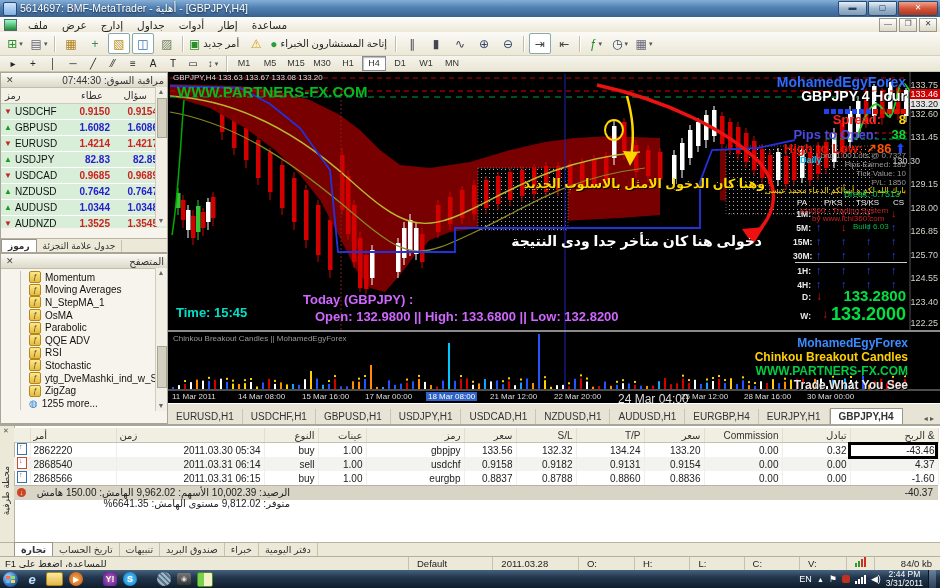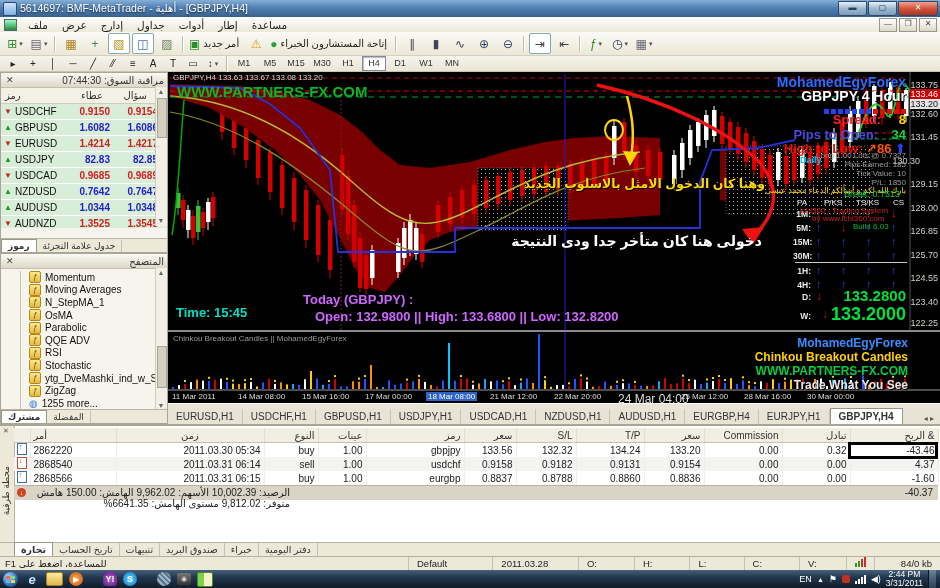--- a/index.html
+++ b/index.html
@@ -344,24 +344,20 @@
         <div class="navitem">
           <span style="color: rgb(42, 127, 208); font-size: 10px;">◍</span>
           <span>1255 more...</span>
         </div>
       </div>
     <div class="sbar" style="right:0;top:14px;height:143px;">
       <div class="sarrow" style="top:0;">▲</div>
       <div class="sthumb" style="top:78px;height:40px;"></div>
       <div class="sarrow" style="bottom:0;">▼</div>
     </div>
-    <div class="ptabs" id="navtabs">
-        <div class="ptab active">مشترك</div>
-        <div class="ptab">المفضلة</div>
-      </div>
   </div>
 
   <svg class="abs" id="chartsvg" viewBox="168 72 772 331" style="left:168px;top:72px;width:772px;height:331px;">
     <defs>
       <pattern id="dots" width="4" height="4" patternUnits="userSpaceOnUse">
         <rect width="4" height="4" fill="#000"></rect>
         <rect x="1" y="1" width="1" height="1" fill="#b9a9a9"></rect>
       </pattern>
     </defs>
     <rect x="168" y="72" width="772" height="331" fill="#000"></rect>
@@ -799,21 +795,21 @@
           <col style="width:68px">
           <col style="width:60px">
         <col style="width:78px">
           <col style="width:68px">
           <col style="width:88px">
       </colgroup>
       <thead>
           <tr id="termhead">
             <th style="text-align: left;"></th>
             <th style="text-align: left;">أمر</th>
-            <th style="text-align: center;">زمن</th>
+            <th style="text-align: left;">زمن</th>
             <th style="text-align: right;">النوع</th>
             <th style="text-align: right;">عينات</th>
             <th style="text-align: right;">رمز</th>
             <th style="text-align: right;">سعر</th>
             <th style="text-align: right;">S/L</th>
             <th style="text-align: right;">T/P</th>
             <th style="text-align: right;">سعر</th>
             <th style="text-align: right;">Commission</th>
             <th style="text-align: right;">تبادل</th>
             <th style="text-align: right;">الربح &amp;</th>
@@ -940,21 +936,21 @@
         <div>3/31/2011</div>
       </div>
       <div id="showdesk"></div>
     </div>
   </div>
 
 <div class="ct" style="right: 34px; text-align: right; top: 74px; color: rgb(46, 107, 255); font-size: 14px; font-weight: bold; text-shadow: rgb(0, 0, 0) 1px 1px 0px;">MohamedEgyForex</div>
     <div class="ct" style="right: 34px; text-align: right; top: 88px; color: rgb(255, 255, 255); font-size: 14px; font-weight: bold; text-shadow: rgb(0, 0, 0) 1px 1px 0px; margin-left: 24px;">GBPJPY 4 Hour</div>
     <div class="ct" style="right: 34px; text-align: right; top: 104px;"><span style="display:inline-block;width:5px;height:5px;background:#2244ee;margin-left:2px;"></span><span style="display:inline-block;width:5px;height:5px;background:#2244ee;margin-left:2px;"></span><span style="display:inline-block;width:5px;height:5px;background:#2244ee;margin-left:2px;"></span><span style="display:inline-block;width:5px;height:5px;background:#2244ee;margin-left:2px;"></span><span style="display:inline-block;width:5px;height:5px;background:#2244ee;margin-left:2px;"></span><span style="display:inline-block;width:5px;height:5px;background:#2244ee;margin-left:2px;"></span><span style="display:inline-block;width:5px;height:5px;background:#2244ee;margin-left:2px;"></span><span style="display:inline-block;width:5px;height:5px;background:#dd1100;margin-left:2px;"></span><span style="display:inline-block;width:5px;height:5px;background:#dd1100;margin-left:2px;"></span><span style="display:inline-block;width:5px;height:5px;background:#dd1100;margin-left:2px;"></span><span style="display:inline-block;width:5px;height:5px;background:#dd1100;margin-left:2px;"></span><span style="display:inline-block;width:5px;height:5px;background:#dd1100;margin-left:2px;"></span></div>
     <div class="ct" style="right: 34px; text-align: right; top: 112px; font-size: 13px; font-weight: bold;"><span style="color:#ff2222;">Spread:</span> <span style="color:#ffd700;margin-left:14px;">8</span></div>
-    <div class="ct" style="right: 34px; text-align: right; top: 127px; font-size: 13px; font-weight: bold;"><span style="color:#4a4ae0;">Pips to Open:</span> <span style="color:#00dd33;margin-left:10px;">34</span></div>
+    <div class="ct" style="right: 34px; text-align: right; top: 127px; font-size: 13px; font-weight: bold;"><span style="color:#4a4ae0;">Pips to Open:</span> <span style="color:#00dd33;margin-left:10px;">38</span></div>
     <div class="ct" style="right: 34px; text-align: right; top: 141px; font-size: 13px; font-weight: bold;"><span style="color:#ee1100;">High to Low:</span> <span style="color:#ff5500;">↗86</span> <span style="color:#2244ee;">⬆</span></div>
     <div class="ct" style="left: 800px; top: 155px; color: rgb(0, 204, 255); font-size: 9px; font-weight: bold;">Daily</div>
     <div class="ct" style="right: 34px; text-align: right; top: 151px; color: rgb(154, 154, 154); font-size: 8px;">Long 1.00 Lots @ 0.7327</div>
     <div class="ct" style="right: 34px; text-align: right; top: 160px; color: rgb(154, 154, 154); font-size: 8px;">Pips Earned: 185</div>
     <div class="ct" style="right: 34px; text-align: right; top: 169px; color: rgb(154, 154, 154); font-size: 8px;">Tick Value: 10</div>
     <div class="ct" style="right: 34px; text-align: right; top: 178px; color: rgb(154, 154, 154); font-size: 8px;">P/L: 1850</div>
     <div class="ct" style="right: 34px; text-align: right; top: 186px; color: rgb(255, 215, 0); font-size: 8px; direction: rtl;">بارك الله لكم و أسألكم الدعاء محمد عيسى</div>
     <div class="ct" style="right: 40px; text-align: right; top: 189px; color: rgb(0, 204, 85); font-size: 9px;">Break: 0.7513</div>
     <div class="ct" style="left: 797px; top: 198px; color: rgb(238, 238, 238); font-size: 8px;">PA</div>
     <div class="ct" style="left: 824px; top: 198px; color: rgb(238, 238, 238); font-size: 8px;">P/KS</div>

